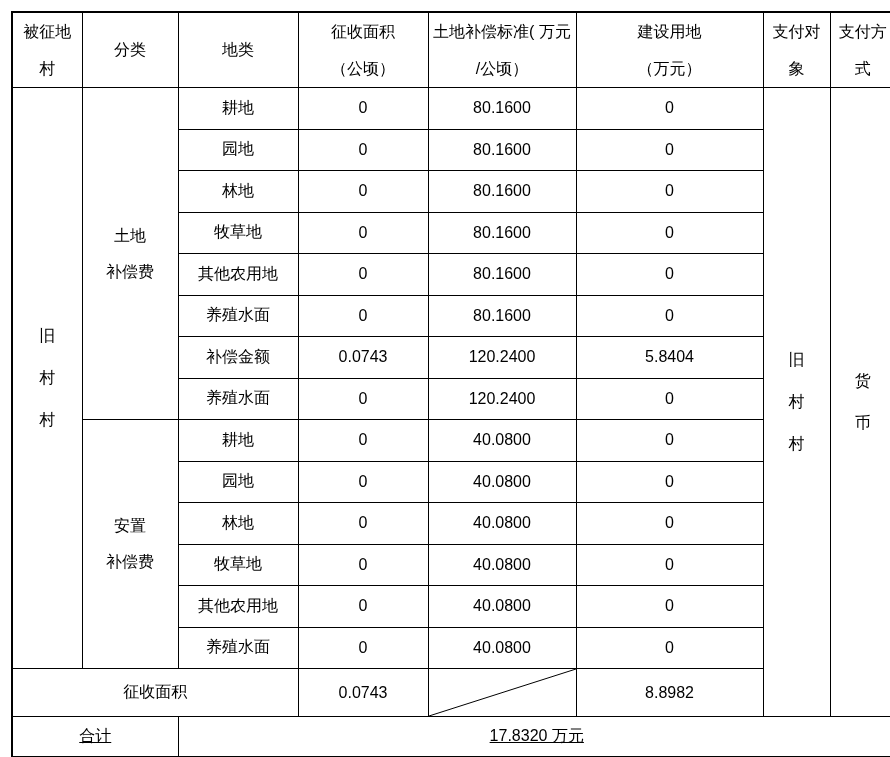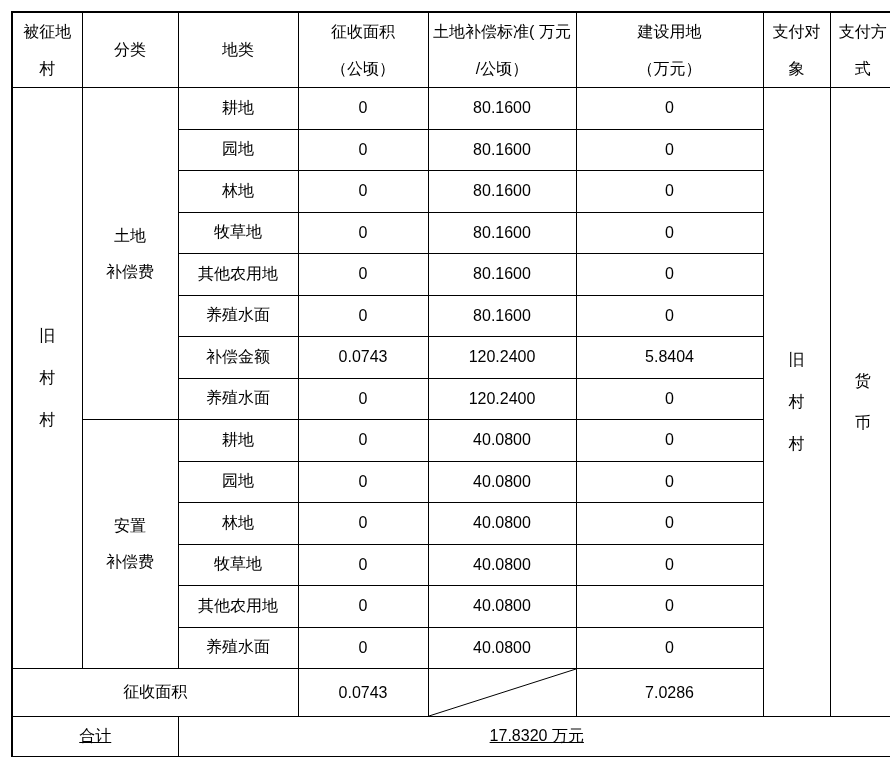--- a/index.html
+++ b/index.html
@@ -195,21 +195,21 @@
   </tr>
 
   <tr class="otherrow">
     <td colspan="3">征收面积</td>
     <td>0.0743</td>
     <td class="diag">
       <svg viewBox="0 0 100 100" preserveAspectRatio="none" xmlns="http://www.w3.org/2000/svg">
         <line x1="0" y1="100" x2="100" y2="0" stroke="#000" stroke-width="1" vector-effect="non-scaling-stroke"></line>
       </svg>
     </td>
-    <td>7.0286</td>
+    <td>8.8982</td>
   </tr>
 
   <tr class="totalrow">
     <td colspan="2">合计</td>
     <td colspan="6">17.8320 万元</td>
   </tr>
   </tbody>
 </table>
 </div>
 

